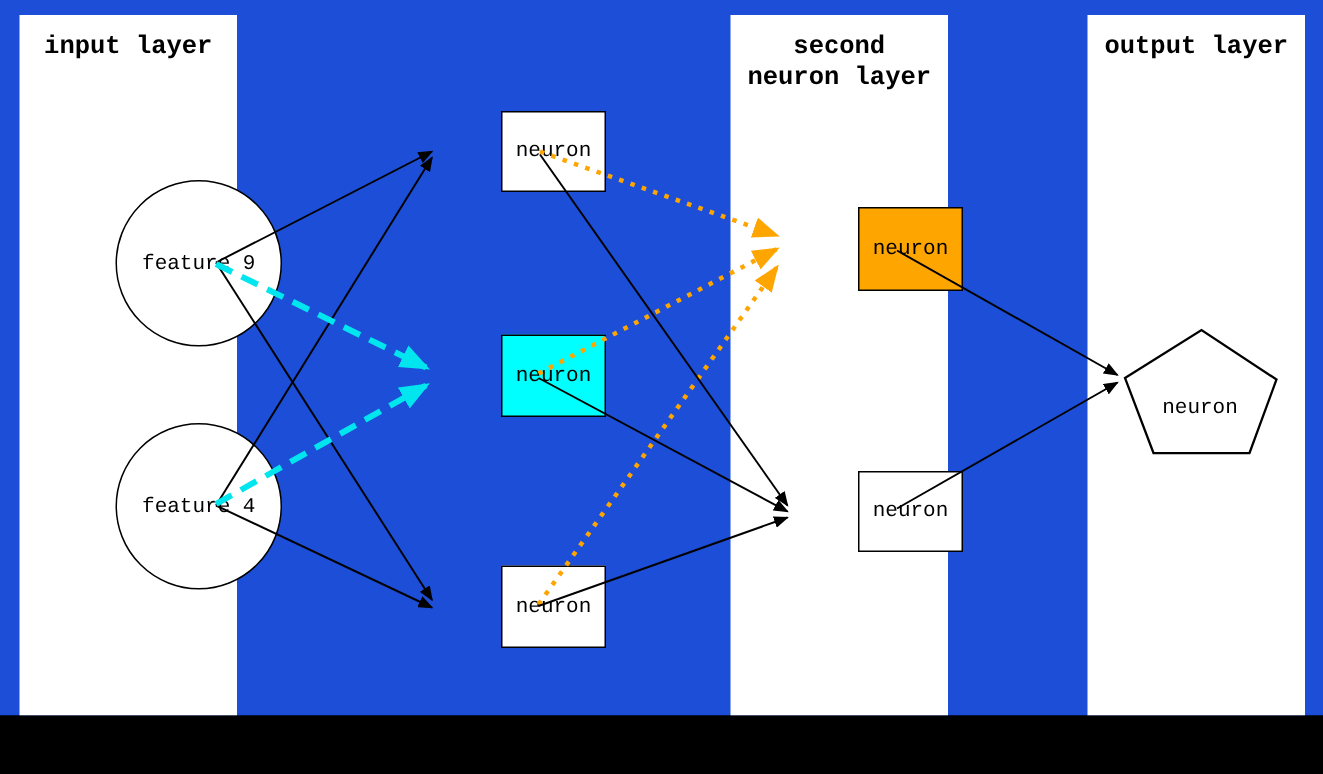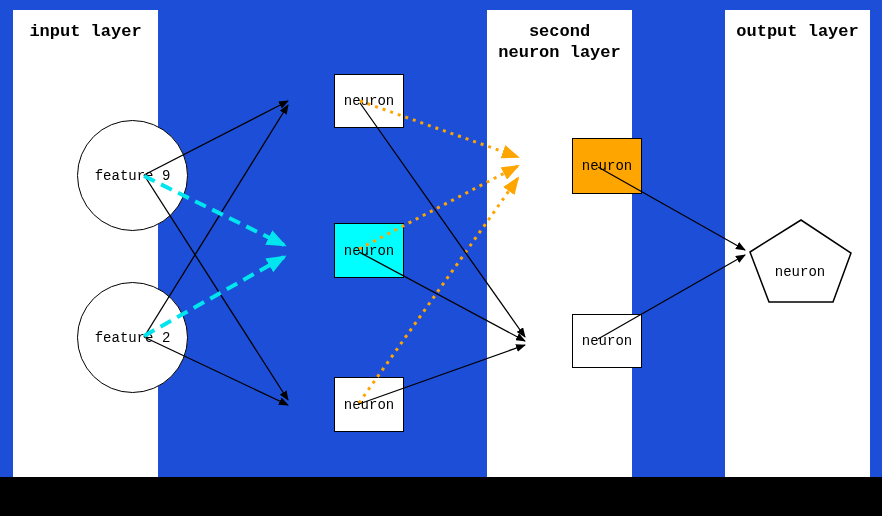--- a/index.html
+++ b/index.html
@@ -46,21 +46,21 @@
 neuron layer</div>
   </div>
   <div class="panel" style="left:725px">
     <div class="panel-title">output layer</div>
   </div>
 
   <div class="node circle" style="left:33px;top:120px;width:111px;height:111px">
     <span>feature 9</span>
   </div>
   <div class="node circle" style="left:33px;top:282px;width:111px;height:111px">
-    <span>feature 2</span>
+    <span>feature 4</span>
   </div>
 
   <div class="node rect" style="left:290px;top:74px;width:70px;height:54px">
     <span>neuron</span>
   </div>
   <div class="node rect fill-cyan" style="left:290px;top:223px;width:70px;height:55px">
     <span>neuron</span>
   </div>
   <div class="node rect" style="left:290px;top:377px;width:70px;height:55px">
     <span>neuron</span>

